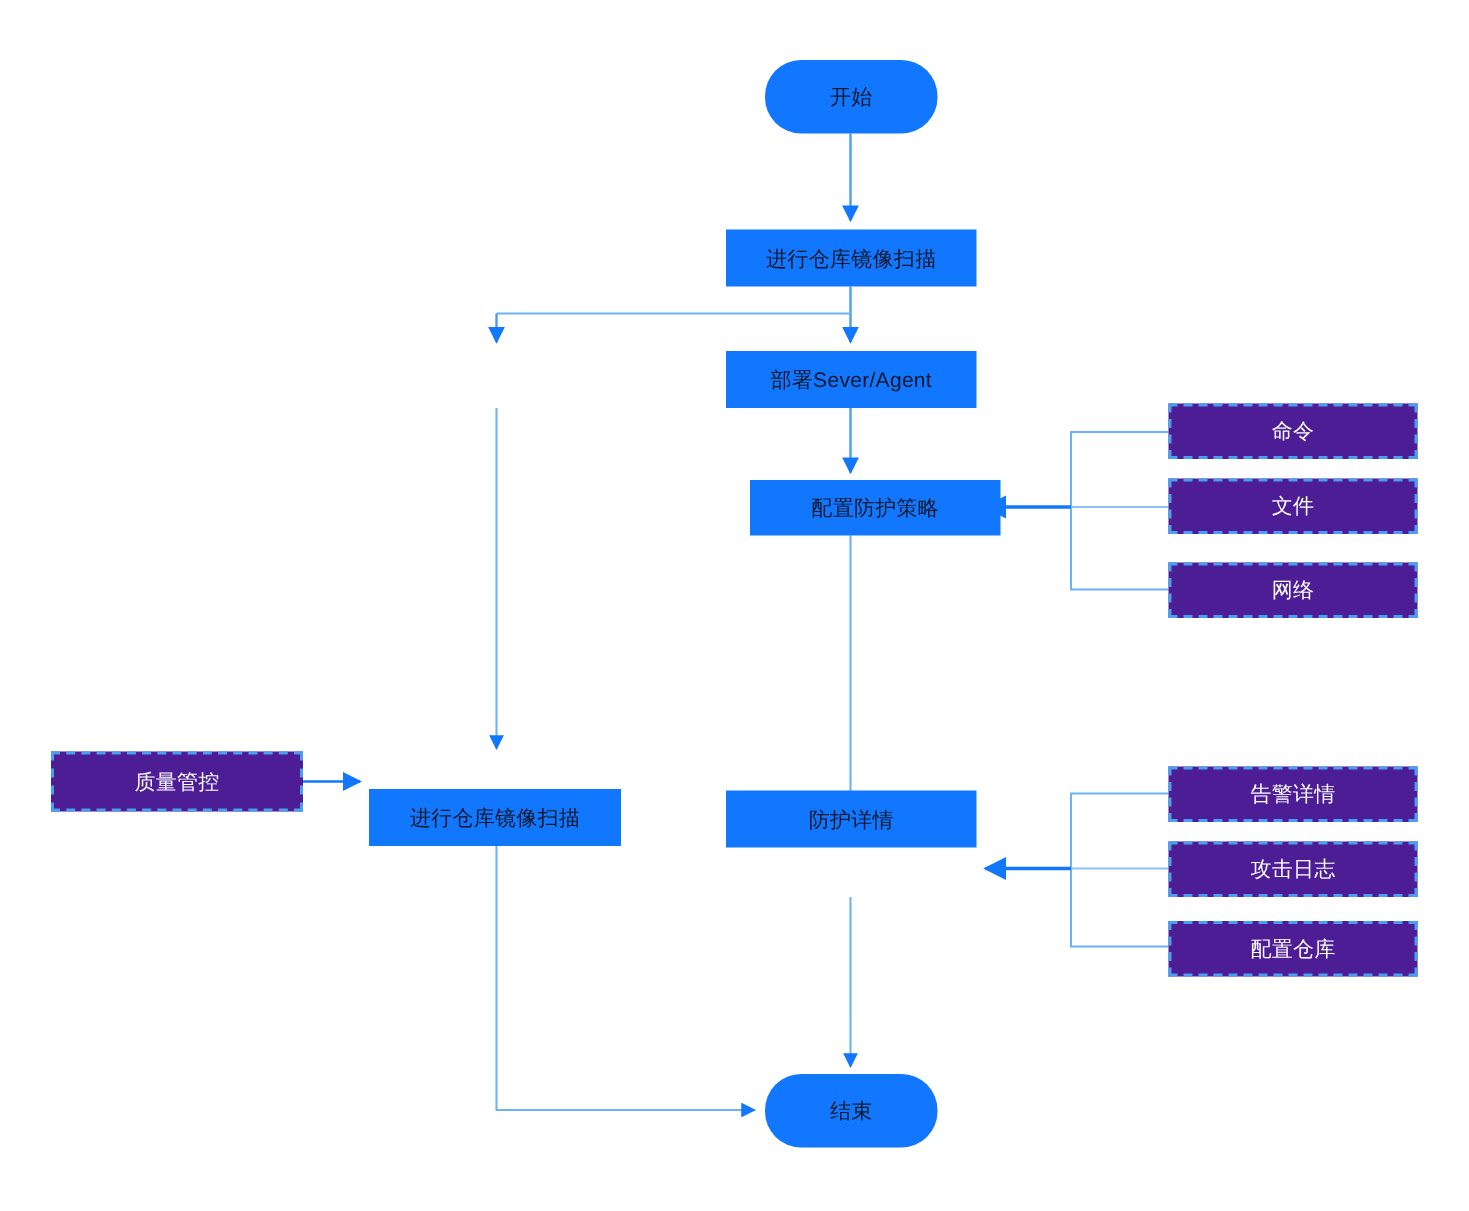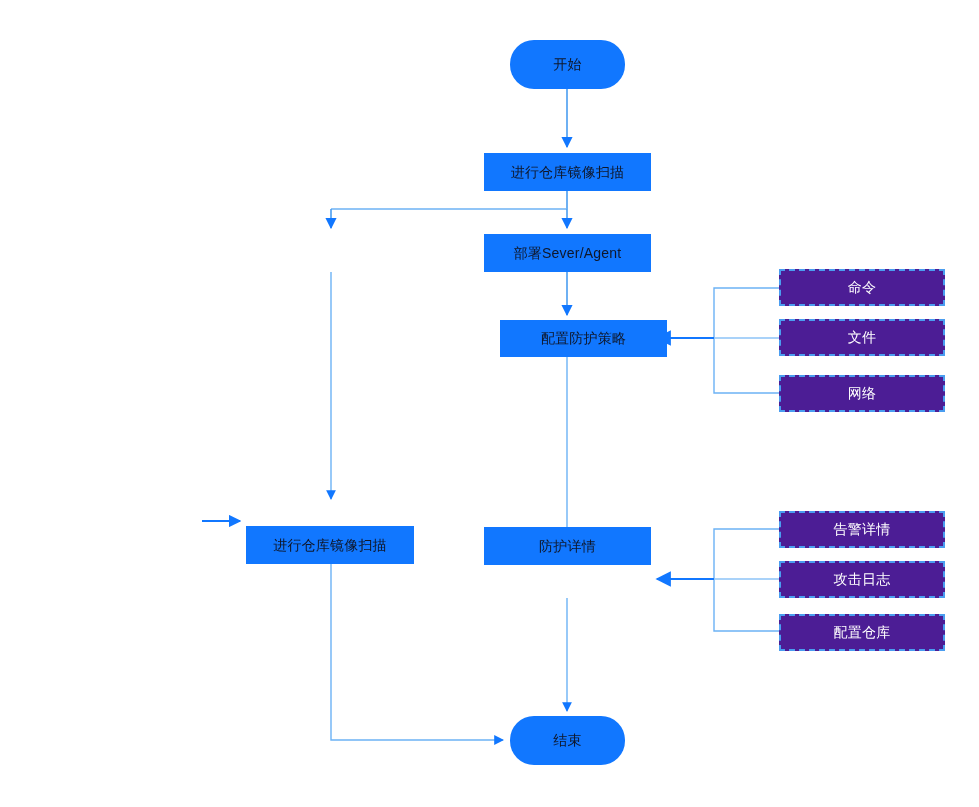--- a/index.html
+++ b/index.html
@@ -162,14 +162,17 @@
   </div>
 
   <div class="node dashed" style="left:779px; top:561px; width:166px; height:37px;">
     <span>攻击日志</span>
   </div>
 
   <div class="node dashed" style="left:779px; top:614px; width:166px; height:37px;">
     <span>配置仓库</span>
   </div>
 
+  <div class="node dashed" style="left:34px; top:501px; width:168px; height:40px;">
+    <span>质量管控</span>
+  </div>
 
 </div>
 
 </body></html>

